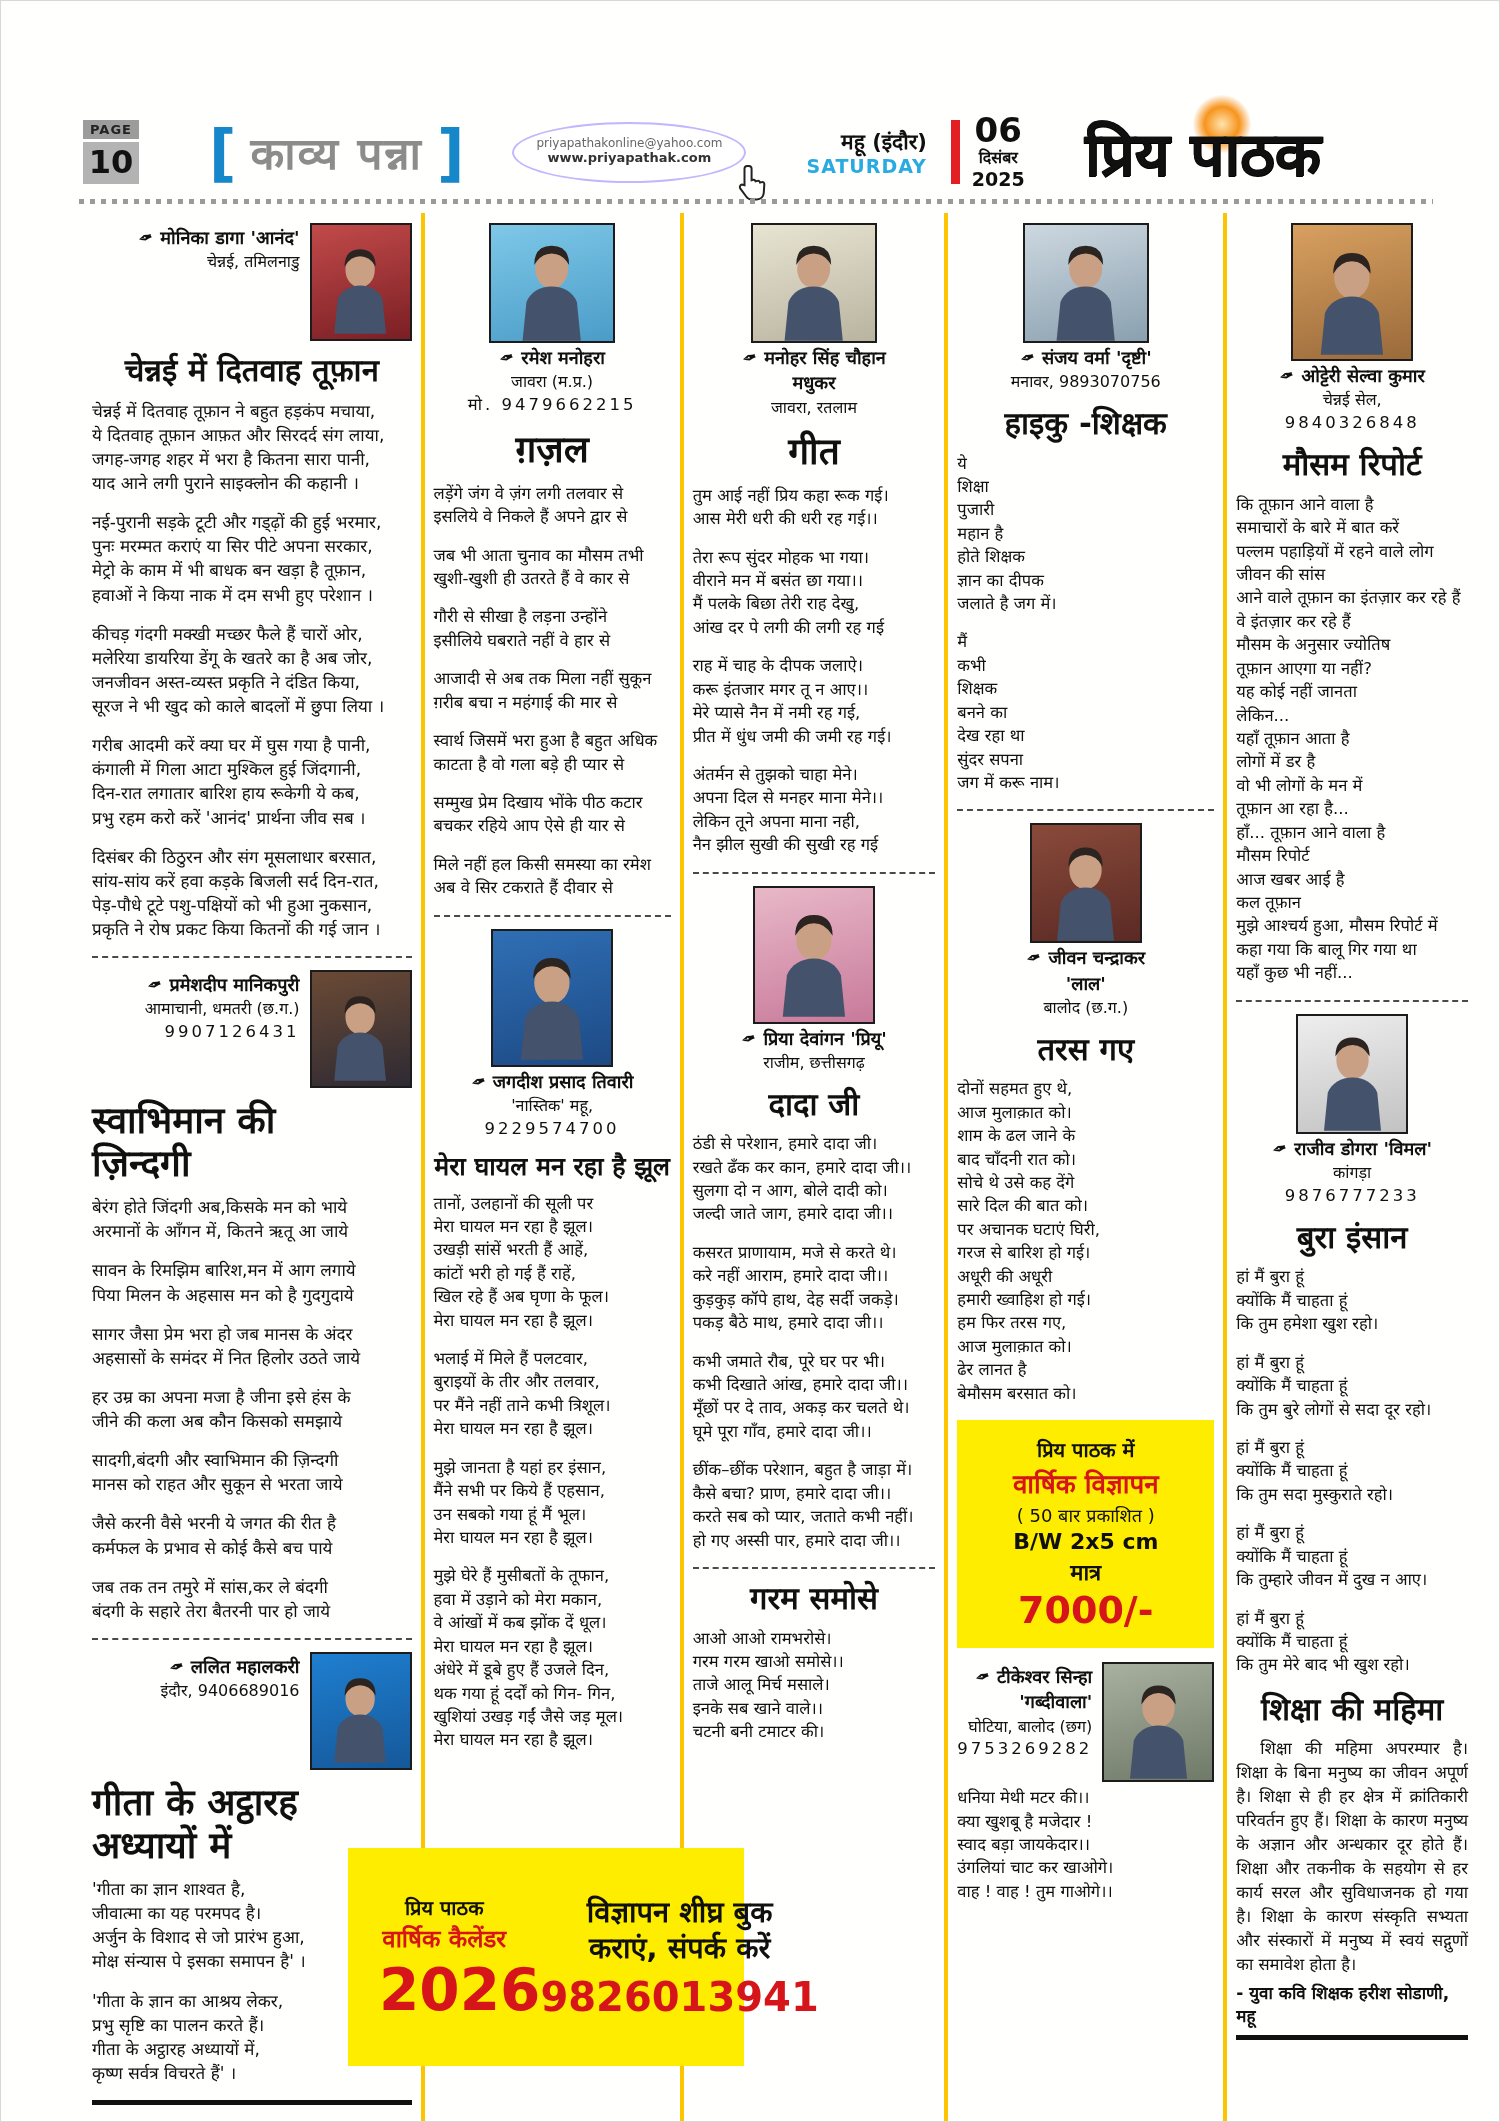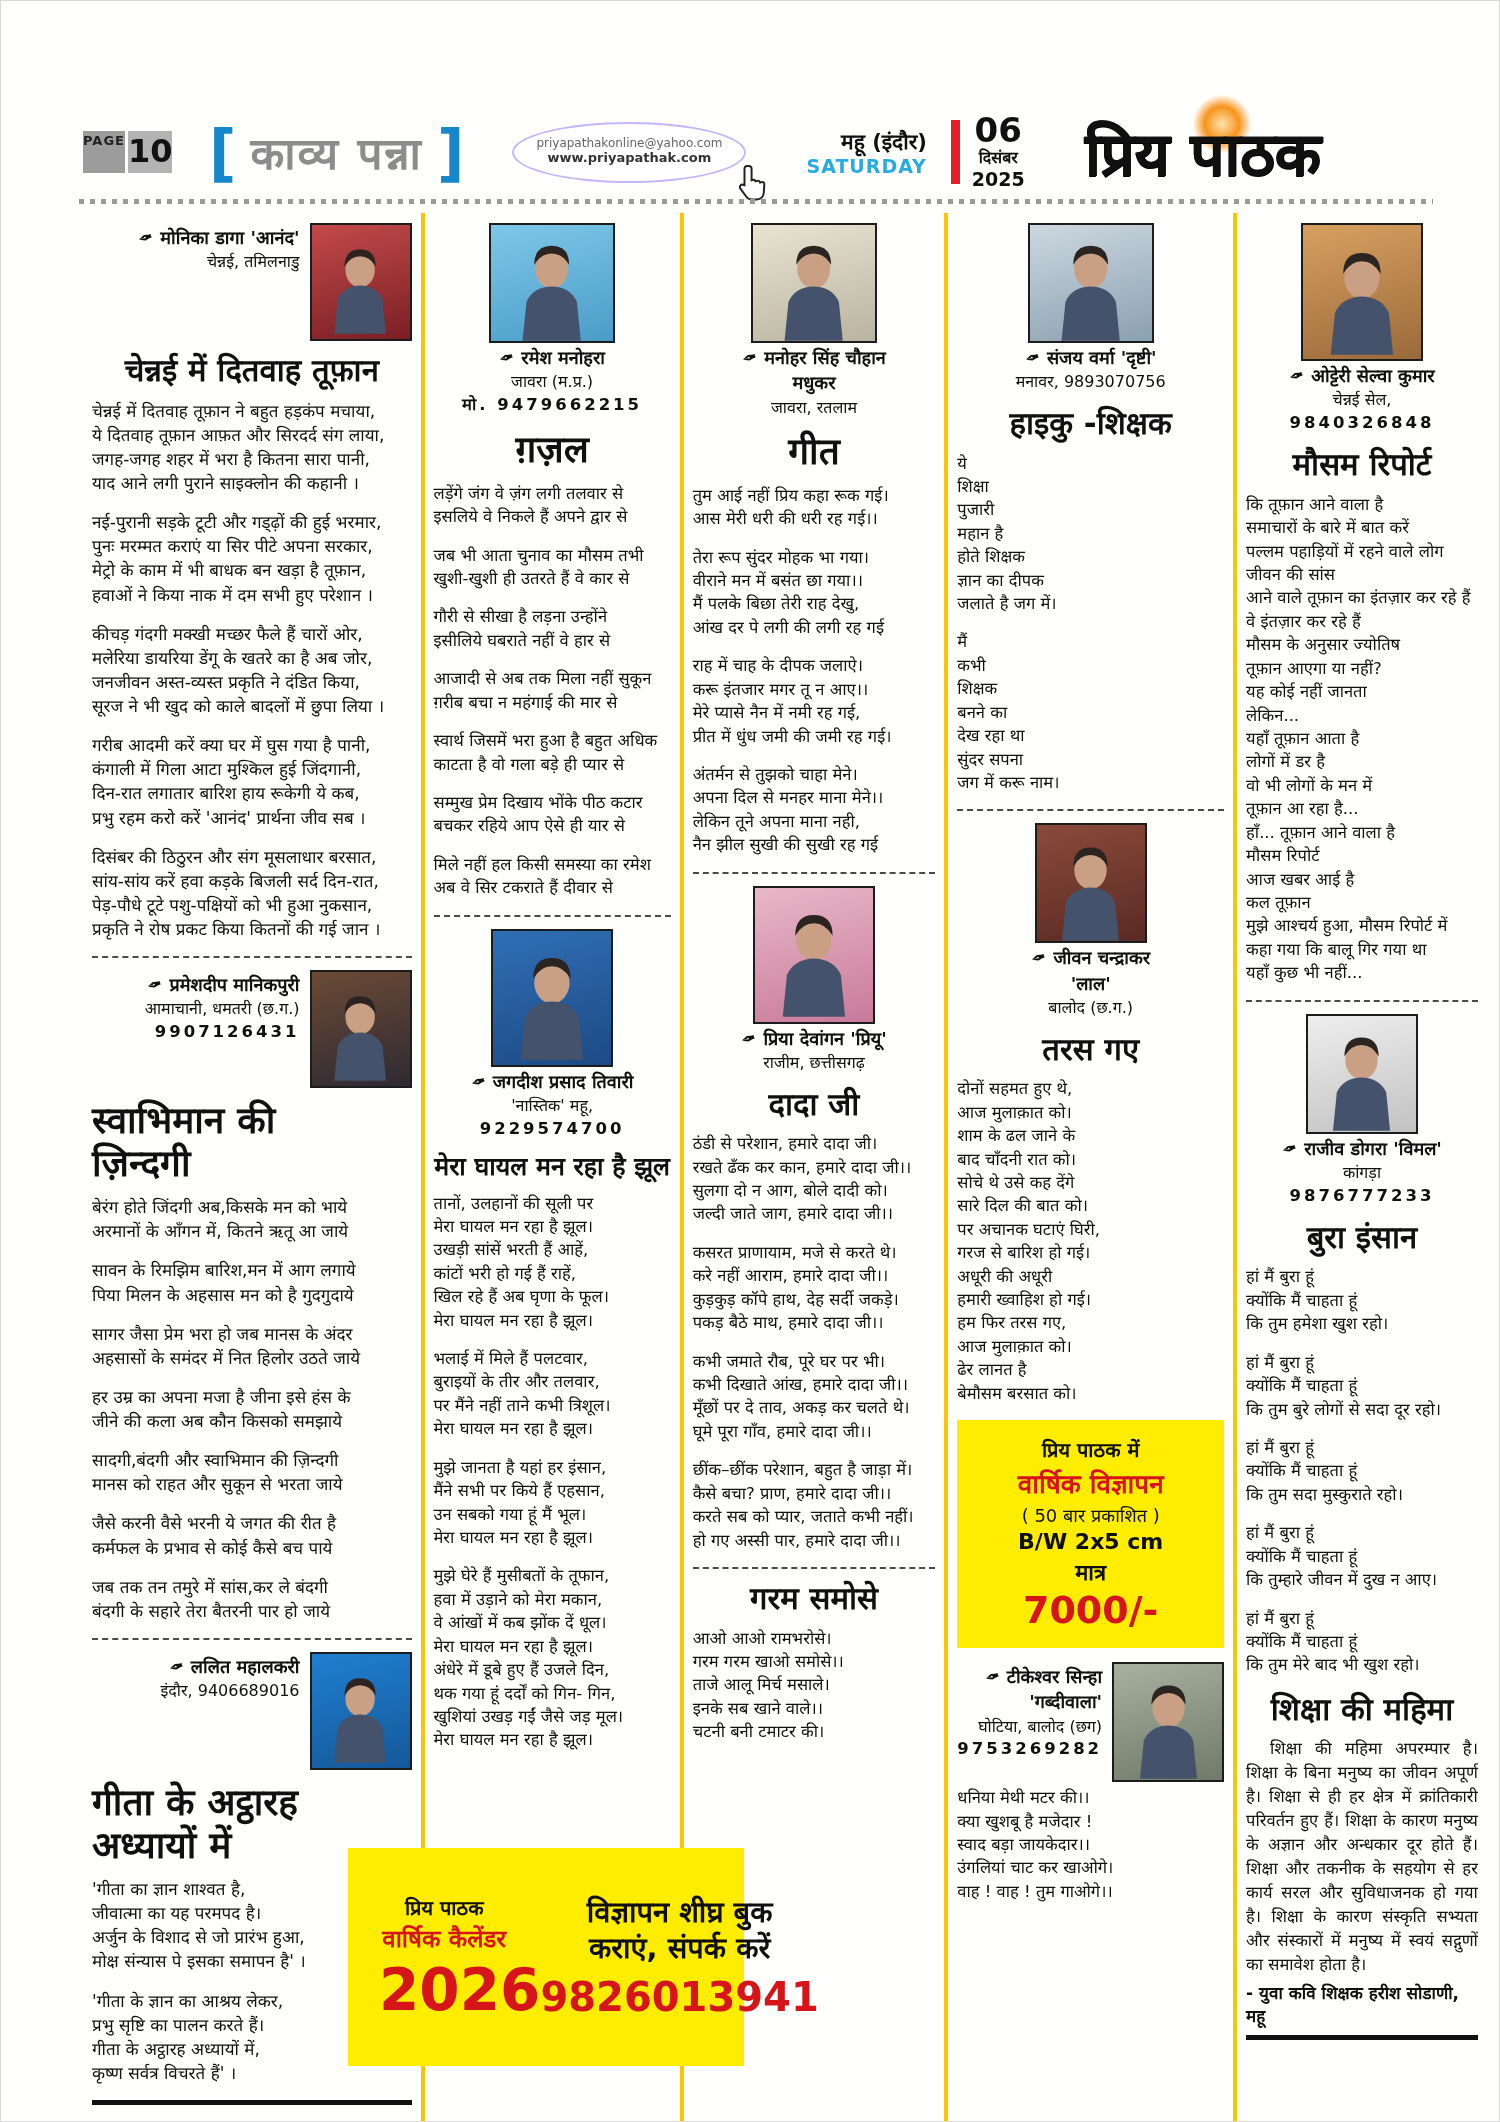--- a/index.html
+++ b/index.html
@@ -1,21 +1,21 @@
 <!DOCTYPE html>
 <html><head>
 <meta charset="utf-8">
 <style>
   html,body{margin:0;padding:0;background:#e9e9e9;}
   .page{position:relative;width:1500px;height:2122px;margin:0 auto;background:#fffffe;
         font-family:"DejaVu Sans","Liberation Sans",sans-serif;color:#101010;overflow:hidden;
         border:1px solid #d8d8d8;box-sizing:border-box;}
   
   .header{position:absolute;top:108px;left:82px;right:70px;height:86px;display:flex;align-items:center;}
-  .pagebox{display:flex;flex-direction:row;gap:3px;width:56px;margin-right:70px;}
+  .pagebox{display:flex;flex-direction:column;gap:3px;width:56px;margin-right:70px;}
   .pagebox .pl{background:#9c9c9c;color:#222;font-weight:bold;font-size:13px;text-align:center;padding:2px 0;letter-spacing:1px;}
   .pagebox .pn{background:#b3b3b3;color:#111;font-weight:900;font-size:32px;text-align:center;line-height:40px;height:42px;}
   .kavya-wrap{display:flex;align-items:center;gap:14px;margin-right:48px;}
   .bracket{color:#1688c9;font-size:60px;font-weight:900;line-height:58px;transform:scaleY(1.05);}
   .kavya{color:#8c8c8c;font-size:44px;font-weight:bold;letter-spacing:2px;}
   .bubble{position:relative;border:2px solid #c4b5fd;border-radius:50%;padding:12px 22px 16px;text-align:center;margin-right:60px;background:#fff;}
   .bubble .em{font-size:12px;color:#666;}
   .bubble .ws{font-size:13px;color:#333;font-weight:bold;}
   .hand{position:absolute;right:-26px;bottom:-22px;width:34px;height:40px;}
   .loc{text-align:right;margin-right:12px;}
@@ -44,21 +44,21 @@
   .c5{flex:0 0 18.8%;}
   
   .author-block{margin:6px 0 4px;}
   .author-block.photo-top{display:flex;flex-direction:column;align-items:center;}
   .author-block.photo-right{display:flex;justify-content:flex-end;align-items:flex-start;gap:10px;}
   .author-lines{padding-top:2px;}
   .photo-right .author-lines{text-align:right;}
   .photo-top .author-lines{text-align:center;}
   .a-line{margin:1px 0;font-size:16px;line-height:1.35;}
   .a-name{font-weight:bold;font-size:18px;}
-  .a-phone{letter-spacing:3px;font-size:16.5px;font-weight:bold;}
+  .a-phone{letter-spacing:3px;font-size:16.5px;}
   .quill{display:inline-block;margin-right:7px;transform:scaleX(-1) rotate(18deg);font-size:18px;}
   .photo{border:2px solid #1c1c1c;display:flex;align-items:flex-end;justify-content:center;overflow:hidden;box-sizing:border-box;}
   .photo svg{width:88%;height:92%;display:block;}
   .ph-md{width:126px;height:120px;}
   .ph-tall{width:122px;height:138px;}
   .ph-c1{width:102px;height:118px;flex:0 0 auto;}
   .ph-sm{width:112px;height:120px;flex:0 0 auto;}
   
   .poem-title{font-weight:900;font-size:37px;margin:12px 0 10px;line-height:1.15;text-align:center;}
   .t-lg{font-size:31px;}

